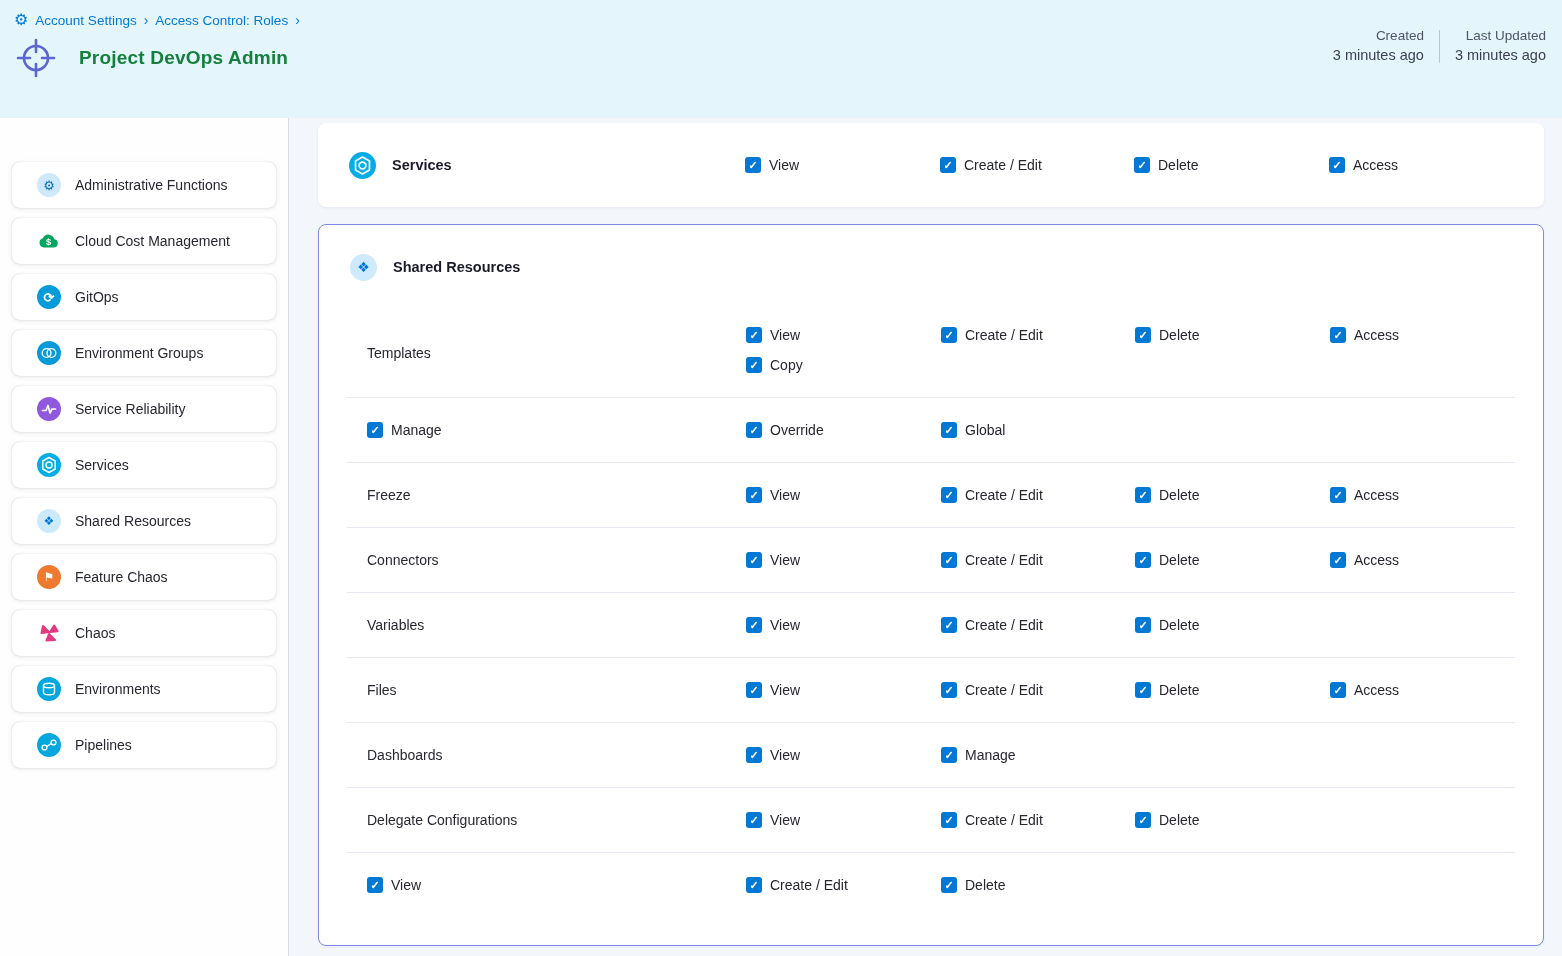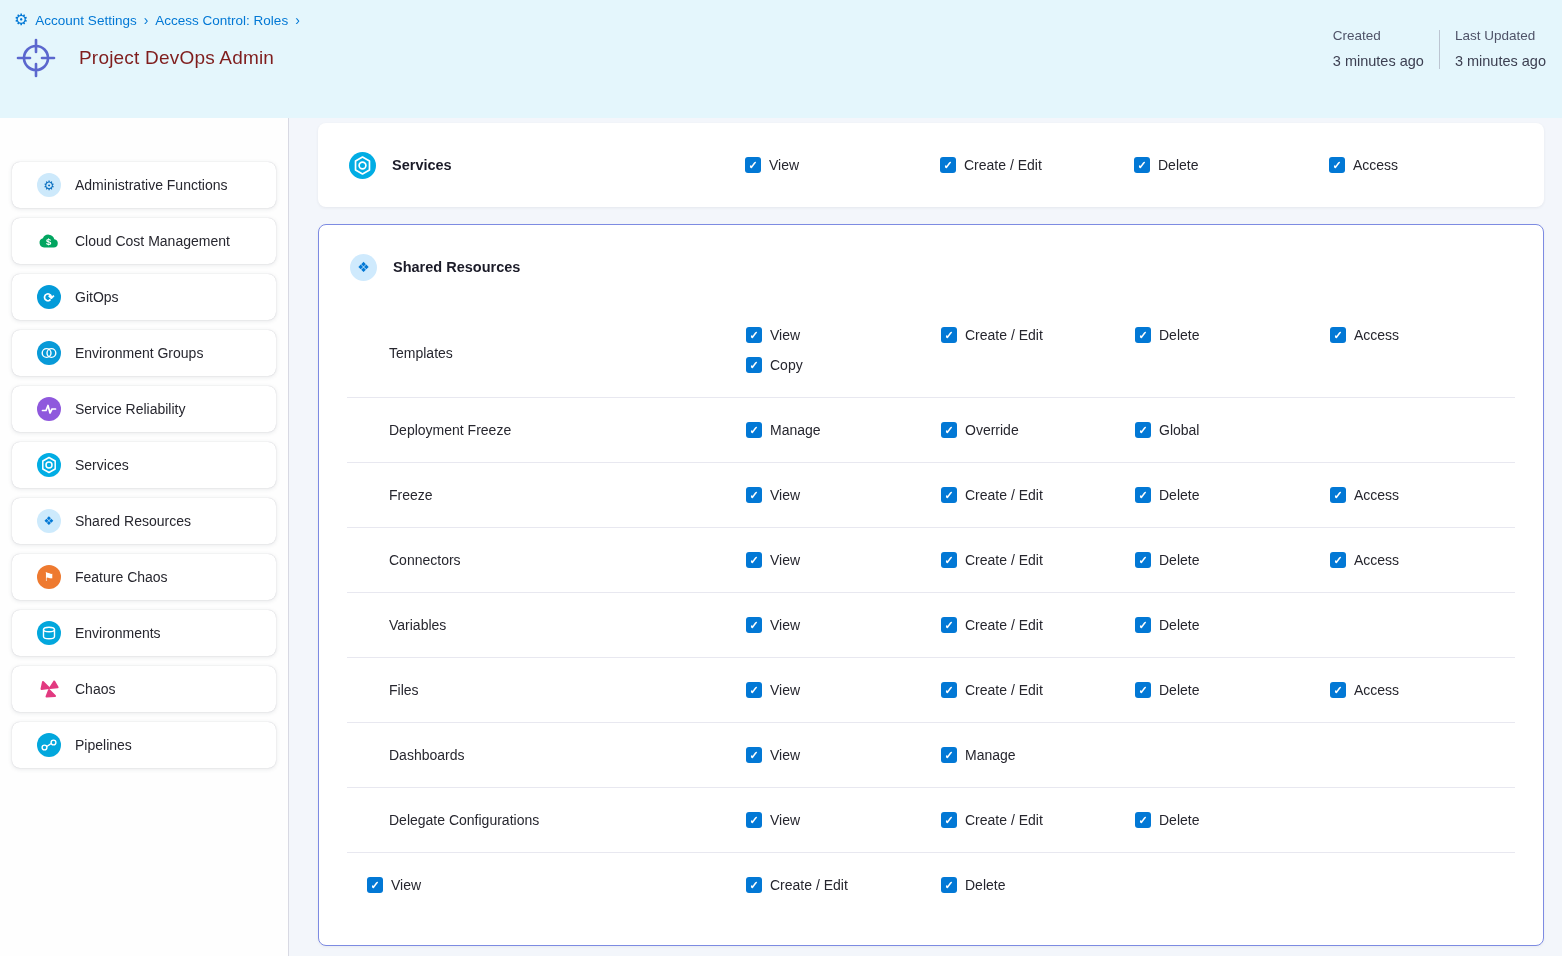--- a/index.html
+++ b/index.html
@@ -9,23 +9,23 @@
   .app { width:1562px; height:956px; display:flex; flex-direction:column; overflow:hidden; }
 
   
   .header { height:118px; flex:0 0 auto; background:#e4f6fc; position:relative; padding:12px 16px 0 14px; }
   .crumbs { display:flex; align-items:center; gap:7px; color:#0278d5; font-size:13.5px; font-weight:500; }
   .crumb-gear { font-size:16px; line-height:1; }
   .crumb-link { cursor:pointer; }
   .crumb-sep { font-size:14px; }
   .title-row { display:flex; align-items:center; margin-top:8px; }
   .target-icon { width:44px; height:44px; flex:0 0 auto; }
-  .page-title { margin-left:21px; font-size:19px; font-weight:400; color:#7f1d1d; letter-spacing:.2px; }
+  .page-title { margin-left:21px; font-size:19px; font-weight:700; color:#15803d; letter-spacing:.2px; }
   .meta { position:absolute; top:28px; right:16px; display:flex; }
-  .meta-col { display:flex; flex-direction:column; gap:10px; }
+  .meta-col { display:flex; flex-direction:column; gap:4px;align-items:flex-end; }
   .meta-label { font-size:13.5px; color:#4f5368; }
   .meta-value { font-size:14.5px; color:#3d4052; }
   .meta-divider { width:1px; background:#bcc5d2; margin:2px 15px 0 15px; }
 
   
   .body { flex:1; display:flex; min-height:0; }
 
   
   .sidebar { width:289px; flex:0 0 auto; background:#fefefe; border-right:1px solid #d8d9e3; padding:44px 12px 0 12px; }
   .side-item { height:46px; margin-bottom:10px; background:#fff; border-radius:8px; display:flex; align-items:center;
@@ -58,21 +58,21 @@
 
   .shared-card { margin-top:17px; height:722px; border:1px solid #7d8be2; box-shadow:0 1px 3px rgba(40,41,61,.05); }
   .shared-header { height:84px; display:flex; align-items:center; padding-left:31px; }
   .rows { margin:0 28px; }
   .prow { display:grid; grid-template-columns:379px 195px 194px 195px 1fr; align-items:center;
           height:65px; padding-left:20px; border-top:1px solid #e8e8f0; }
   .prow.no-line { border-top:none; }
   .prow.tall { height:88px; align-items:start; }
   .prow.tall .rname { align-self:center; }
   .prow.tall .cell { padding-top:18px; }
-  .rname { font-size:14px; color:#27272f;margin-left:22px; }
+  .rname { font-size:14px; color:#27272f; }
   .cell { display:flex; flex-direction:column; gap:14px; }
   .cbx { display:flex; align-items:center; cursor:pointer; }
   .cb { width:16px; height:16px; background:#0278d5; border-radius:3px; flex:0 0 auto;
         display:flex; align-items:center; justify-content:center; }
   .cb::after { content:"✓"; color:#fff; font-size:11px; font-weight:700; }
   .cb-label { margin-left:8px; font-size:14px; color:#26262e; }
 </style>
 </head>
 <body>
 
@@ -167,40 +167,40 @@
         <span class="side-label">Shared Resources</span>
       </div>
 
       <div class="side-item">
         <span class="ic ic-ff">⚑</span>
         <span class="side-label">Feature Chaos</span>
       </div>
 
 
       <div class="side-item">
-        <span class="ic ic-env">
-          <svg width="24" height="24" viewBox="0 0 24 24">
-            <ellipse cx="12" cy="8.5" rx="5.5" ry="2.3" fill="none" stroke="#ffffff" stroke-width="1.4"></ellipse>
-            <path d="M6.5 8.5 V15.5 C6.5 16.8 9 17.8 12 17.8 C15 17.8 17.5 16.8 17.5 15.5 V8.5" fill="none" stroke="#ffffff" stroke-width="1.4"></path>
-          </svg>
-        </span>
-        <span class="side-label">Environments</span>
-      </div>
-
-      <div class="side-item">
         <span class="ic ic-plain">
           <svg width="24" height="24" viewBox="0 0 24 24">
             <g fill="#e23a80" stroke="#e23a80" stroke-width="2" stroke-linejoin="round">
               <path d="M12 11 L6 5 L4.5 12 Z"></path>
               <path d="M13 11 L20 8 L15 3.5 Z" transform="rotate(18 13 11)"></path>
               <path d="M12 13 L18 19 L9.5 19.5 Z"></path>
             </g>
           </svg>
         </span>
         <span class="side-label">Chaos</span>
+      </div>
+
+      <div class="side-item">
+        <span class="ic ic-env">
+          <svg width="24" height="24" viewBox="0 0 24 24">
+            <ellipse cx="12" cy="8.5" rx="5.5" ry="2.3" fill="none" stroke="#ffffff" stroke-width="1.4"></ellipse>
+            <path d="M6.5 8.5 V15.5 C6.5 16.8 9 17.8 12 17.8 C15 17.8 17.5 16.8 17.5 15.5 V8.5" fill="none" stroke="#ffffff" stroke-width="1.4"></path>
+          </svg>
+        </span>
+        <span class="side-label">Environments</span>
       </div>
 
       <div class="side-item">
         <span class="ic ic-pipe">
           <svg width="24" height="24" viewBox="0 0 24 24">
             <circle cx="7.5" cy="14.5" r="2.4" fill="none" stroke="#ffffff" stroke-width="1.4"></circle>
             <circle cx="16.5" cy="9.5" r="2.4" fill="none" stroke="#ffffff" stroke-width="1.4"></circle>
             <path d="M9.8 13.4 C12 12.4 12 11.6 14.2 10.6" fill="none" stroke="#ffffff" stroke-width="1.4" stroke-linecap="round"></path>
           </svg>
         </span>
@@ -281,21 +281,20 @@
               </div>
             <div class="cell">
                 <span class="cbx">
                   <span class="cb"></span>
                   <span class="cb-label">Access</span>
                 </span>
               </div>
           </div>
 
           <div class="prow">
-            <div class="rname">Deployment Freeze</div>
             <div class="cell">
                 <span class="cbx">
                   <span class="cb"></span>
                   <span class="cb-label">Manage</span>
                 </span>
               </div>
             <div class="cell">
                 <span class="cbx">
                   <span class="cb"></span>
                   <span class="cb-label">Override</span>

